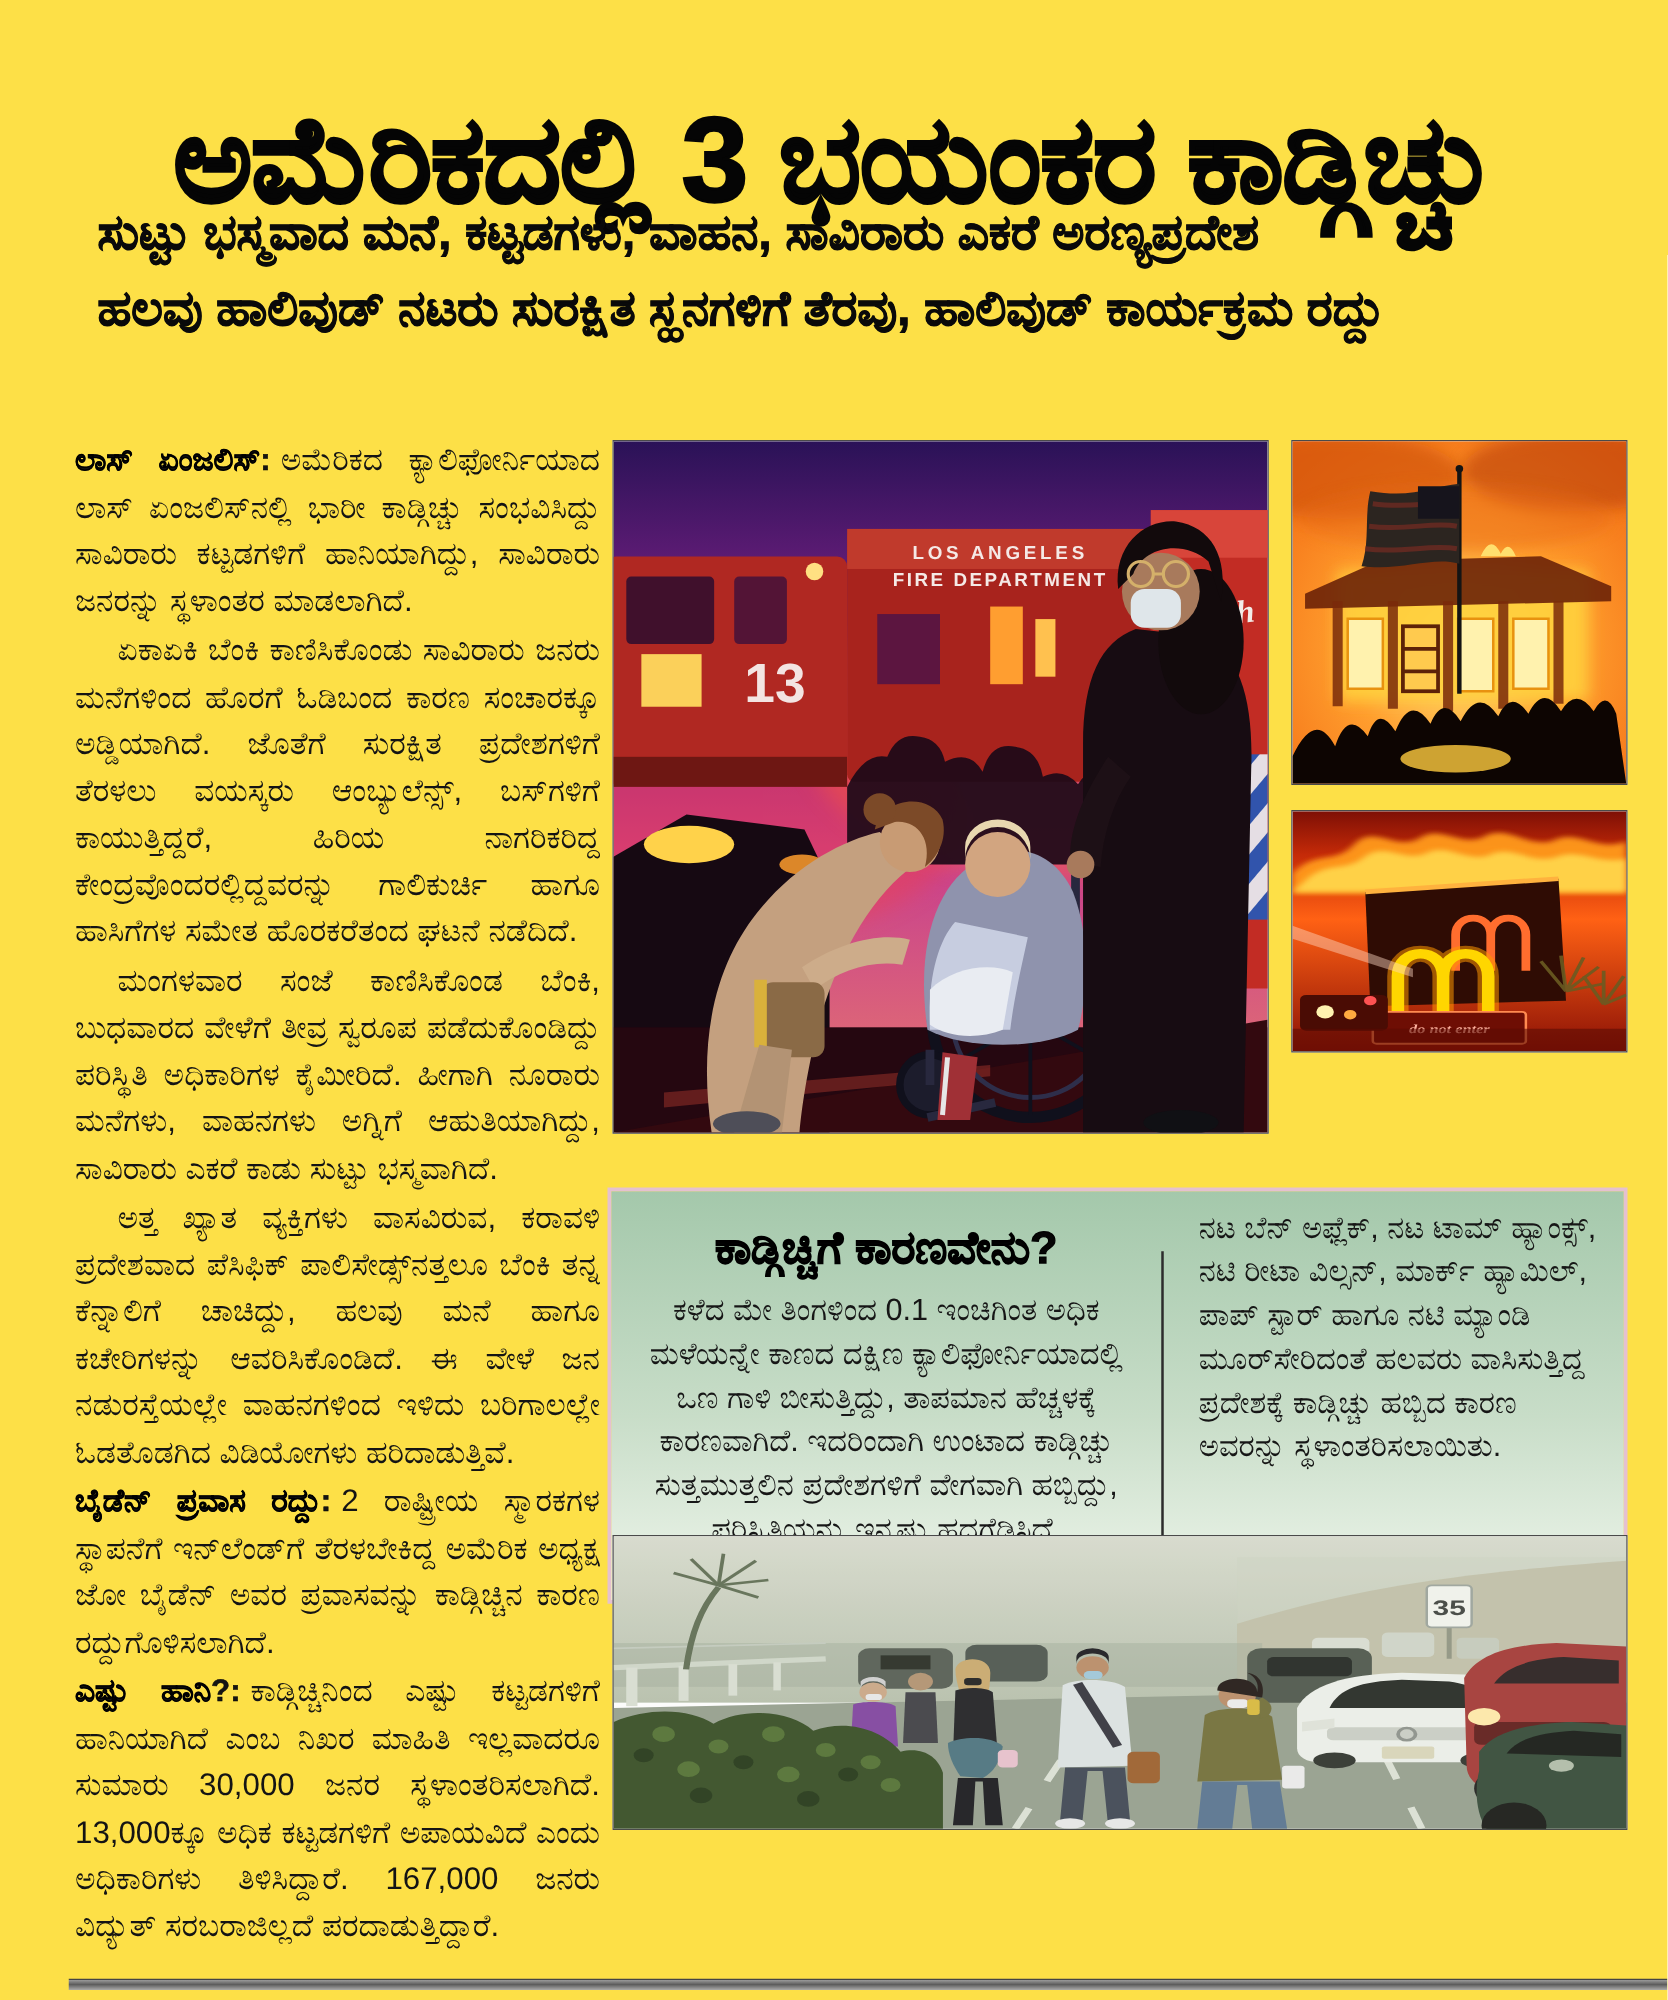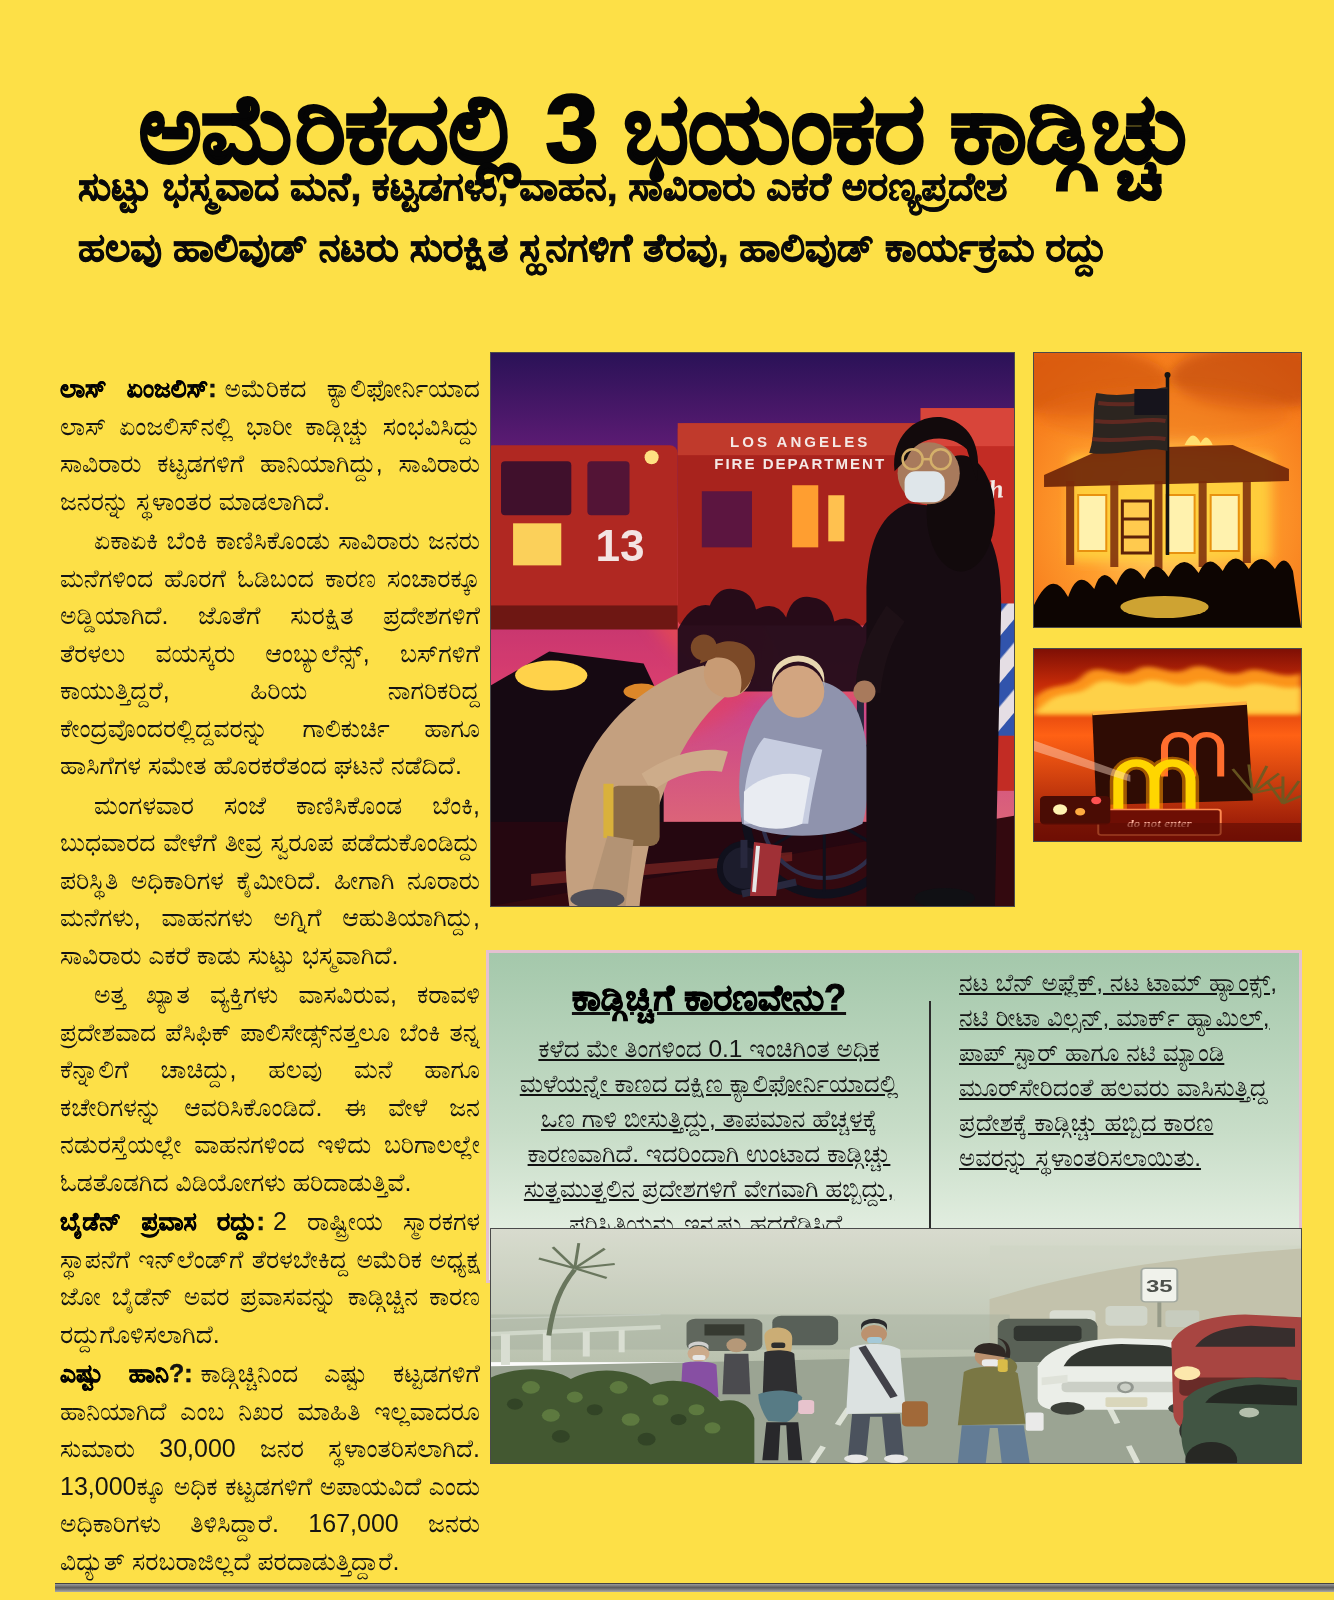--- a/index.html
+++ b/index.html
@@ -5,35 +5,35 @@
   html,body{margin:0;padding:0;background:#ffffff;}
   .page{position:relative;width:1334px;height:1600px;background:#fde047;overflow:hidden;
         font-family:"Liberation Sans","DejaVu Sans",sans-serif;color:#111;}
   .headline{position:absolute;left:0;top:8px;width:1334px;text-align:center;
         font-size:96px;font-weight:900;line-height:1.18;letter-spacing:-1px;color:#050505;
         -webkit-text-stroke:2.2px #050505;white-space:nowrap;}
   .subhead{position:absolute;left:78px;top:156px;width:1240px;
         font-size:39px;font-weight:700;line-height:1.57;color:#0a0a0a;
         -webkit-text-stroke:0.7px #0a0a0a;}
   .subhead div{white-space:nowrap;}
-  .bodycol{position:absolute;left:60px;top:370px;width:420px;height:1226px;
+  .bodycol{position:absolute;left:60px;top:350px;width:420px;height:1226px;
         font-size:25px;line-height:1.5;text-align:justify;color:#141414;overflow:hidden;}
   .bodycol p{margin:0 0 2px 0;}
   .bodycol p.ind{text-indent:34px;}
   b.lead{font-weight:800;-webkit-text-stroke:0.4px #000;margin-right:8px;}
   b.lead:empty{display:none;margin:0;}
   figure{margin:0;padding:0;position:absolute;background:#fff;border:1px solid #4a4a4a;box-sizing:border-box;}
   figure svg{display:block;width:100%;height:100%;}
   .ph-main{left:490px;top:352px;width:525px;height:555px;}
   .ph-r1{left:1033px;top:352px;width:269px;height:276px;}
   .ph-r2{left:1033px;top:648px;width:269px;height:194px;}
   .ph-bottom{left:490px;top:1228px;width:812px;height:236px;}
   .infoband{position:absolute;left:486px;top:950px;width:816px;height:333px;box-sizing:border-box;
         border:3px solid #e5c1d0;background:linear-gradient(180deg,#a4c8ab 0%,#c8ddc8 55%,#eff6ec 100%);
-        display:flex;text-decoration:underline;}
+        display:flex;}
   .infobox{box-sizing:border-box;overflow:hidden;}
   .infobox .ib-title{font-size:36px;font-weight:800;-webkit-text-stroke:1px #000;
         text-align:center;margin-top:24px;color:#050505;}
   .infobox .ib-body{font-size:24.5px;line-height:1.43;color:#161616;margin-top:12px;}
   .ib-left{width:440px;}
   .ib-left .ib-body{text-align:center;padding:0 26px;}
   .ib-right{flex:1;}
   .ib-right .ib-body{text-align:left;padding:0 20px 0 28px;}
   .ib-divider{width:2px;background:#2c2c2c;margin:48px 0 14px 0;}
   .bottom-rule{position:absolute;left:55px;top:1583px;width:1279px;height:8px;

